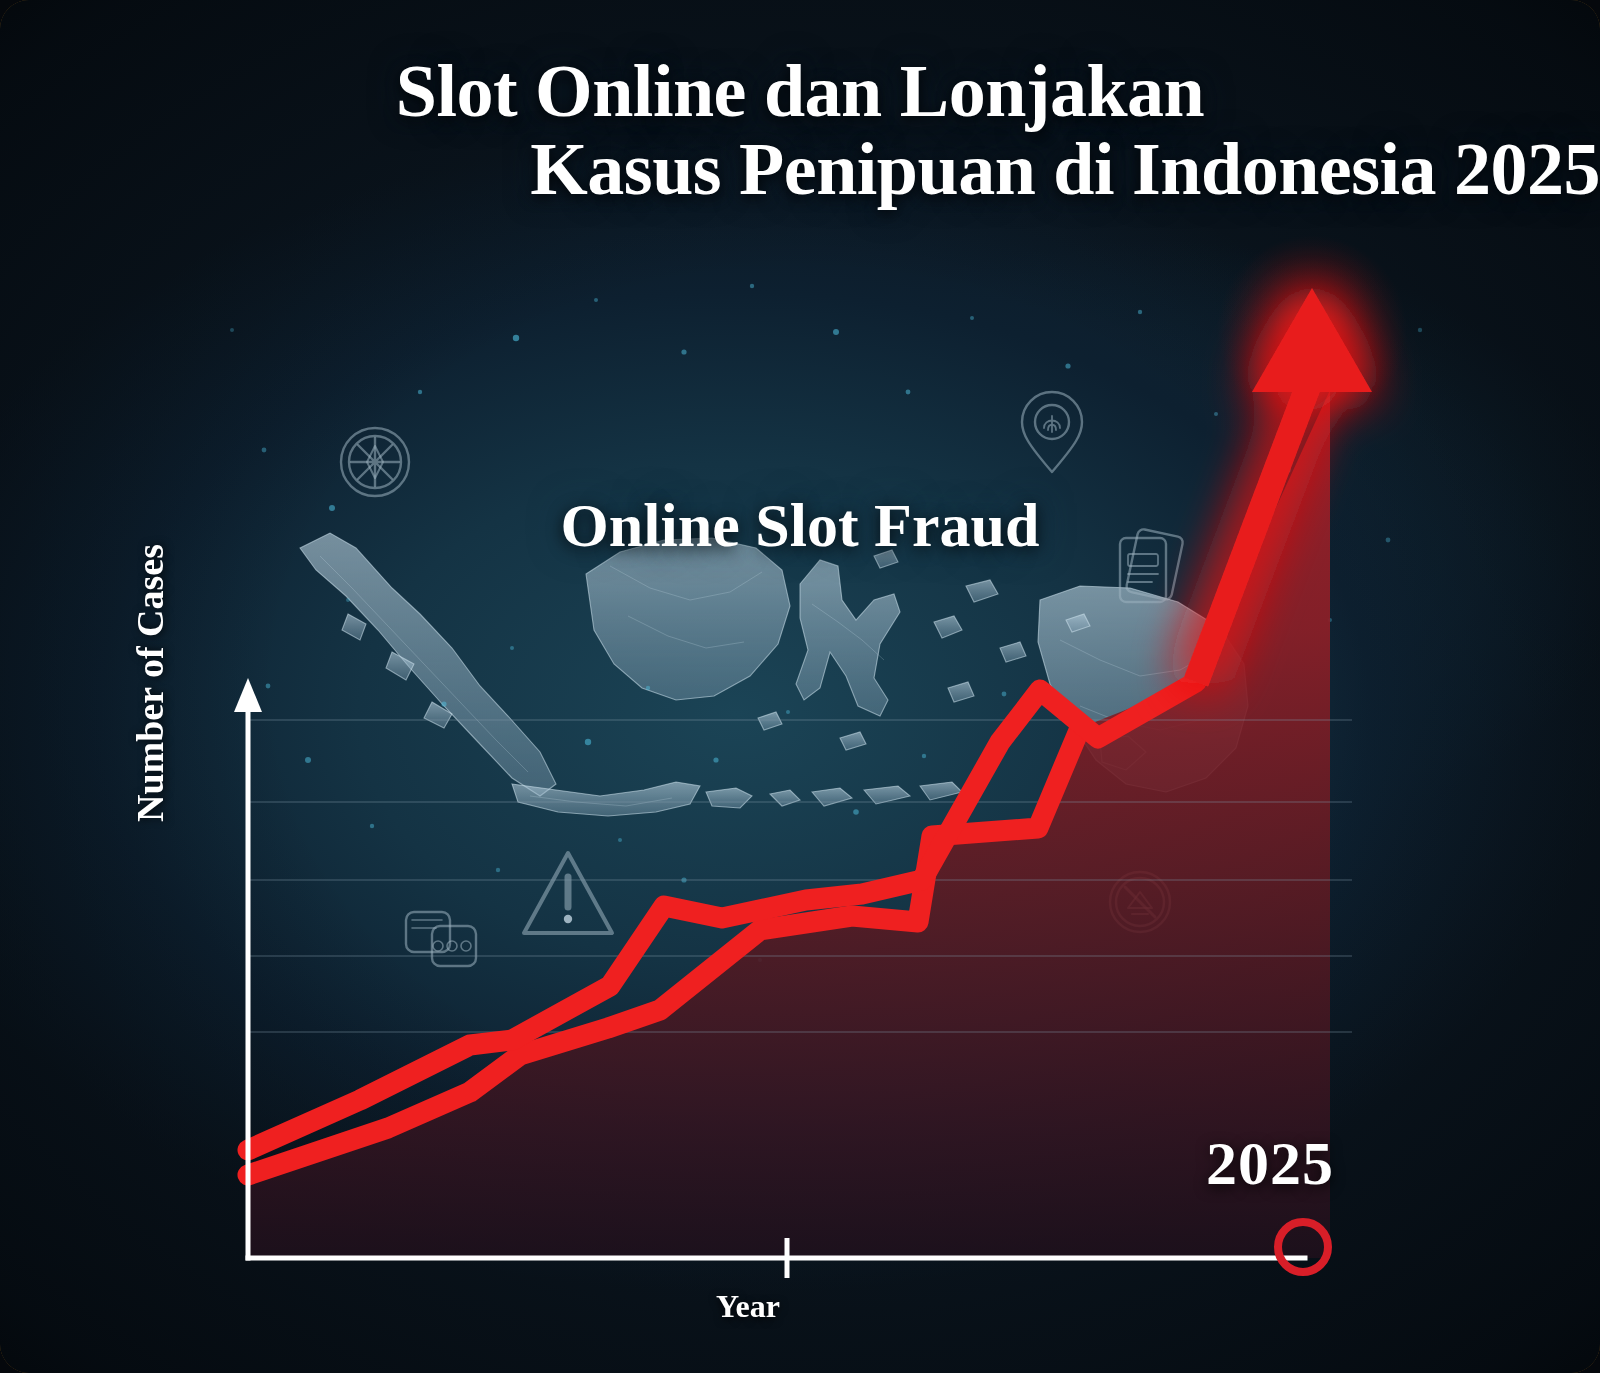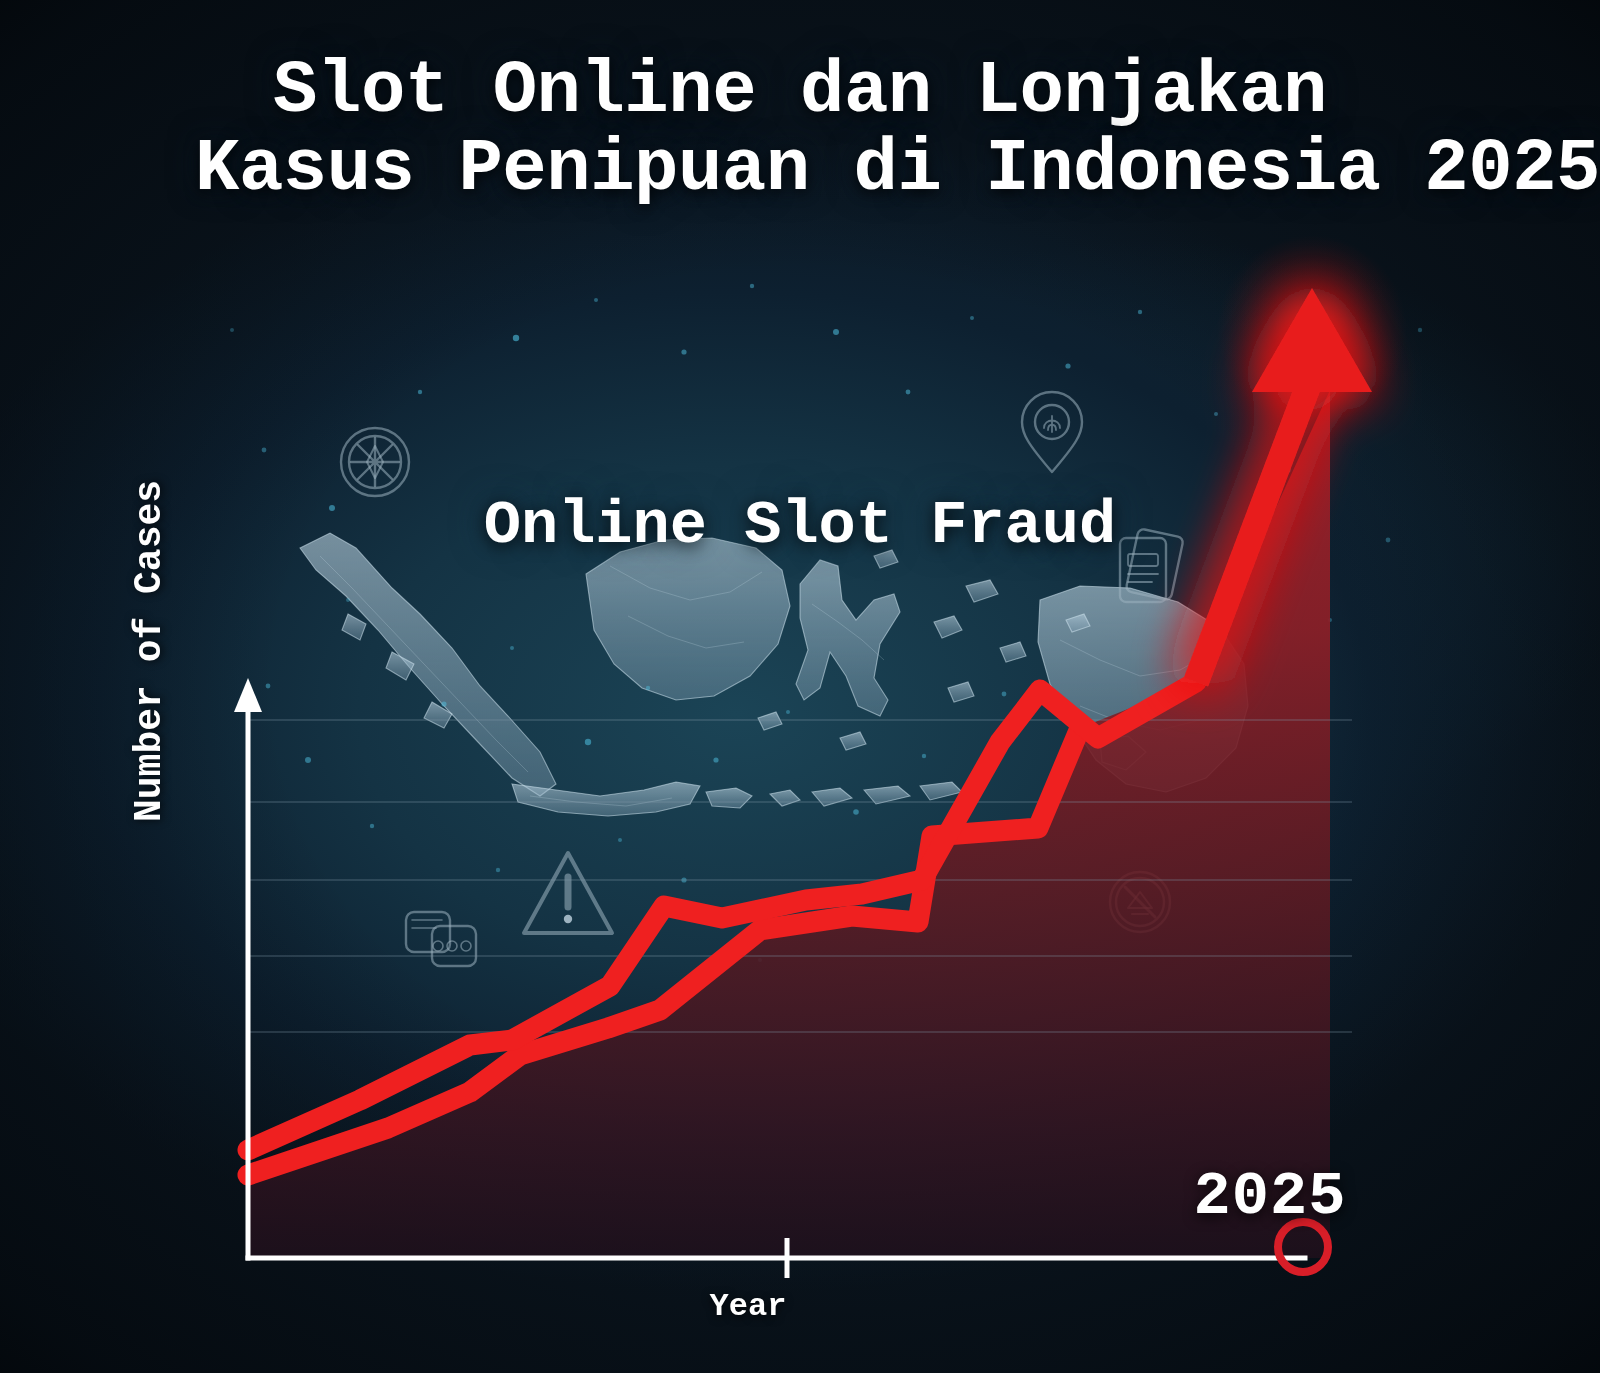--- a/index.html
+++ b/index.html
@@ -6,22 +6,23 @@
   html, body {
     margin: 0;
     padding: 0;
     background: #05080c;
   }
   .stage {
     position: relative;
     width: 1600px;
     height: 1373px;
     overflow: hidden;
-    font-family: Liberation Mono, monospace;
+    font-family: Liberation Serif, serif;
     background: #a16207;
+    border-radius: 29px;
   }
 
   
   .bg-base {
     position: absolute;
     inset: 0;
     background: #0b1620;
   }
   .bg-glow {
     position: absolute;
@@ -132,21 +133,20 @@
     left: 1155px;
     top: 1128px;
     width: 230px;
     text-align: center;
     color: #ffffff;
     font-size: 62px;
     font-weight: bold;
     letter-spacing: 1px;
     text-shadow: 0 3px 14px rgba(0,0,0,.85);
     z-index: 46;
-    margin-top: 33px;
   }
 </style>
 </head>
 <body>
 
 <div class="stage">
 
   <div class="bg-base"></div>
   <div class="bg-glow"></div>
 

